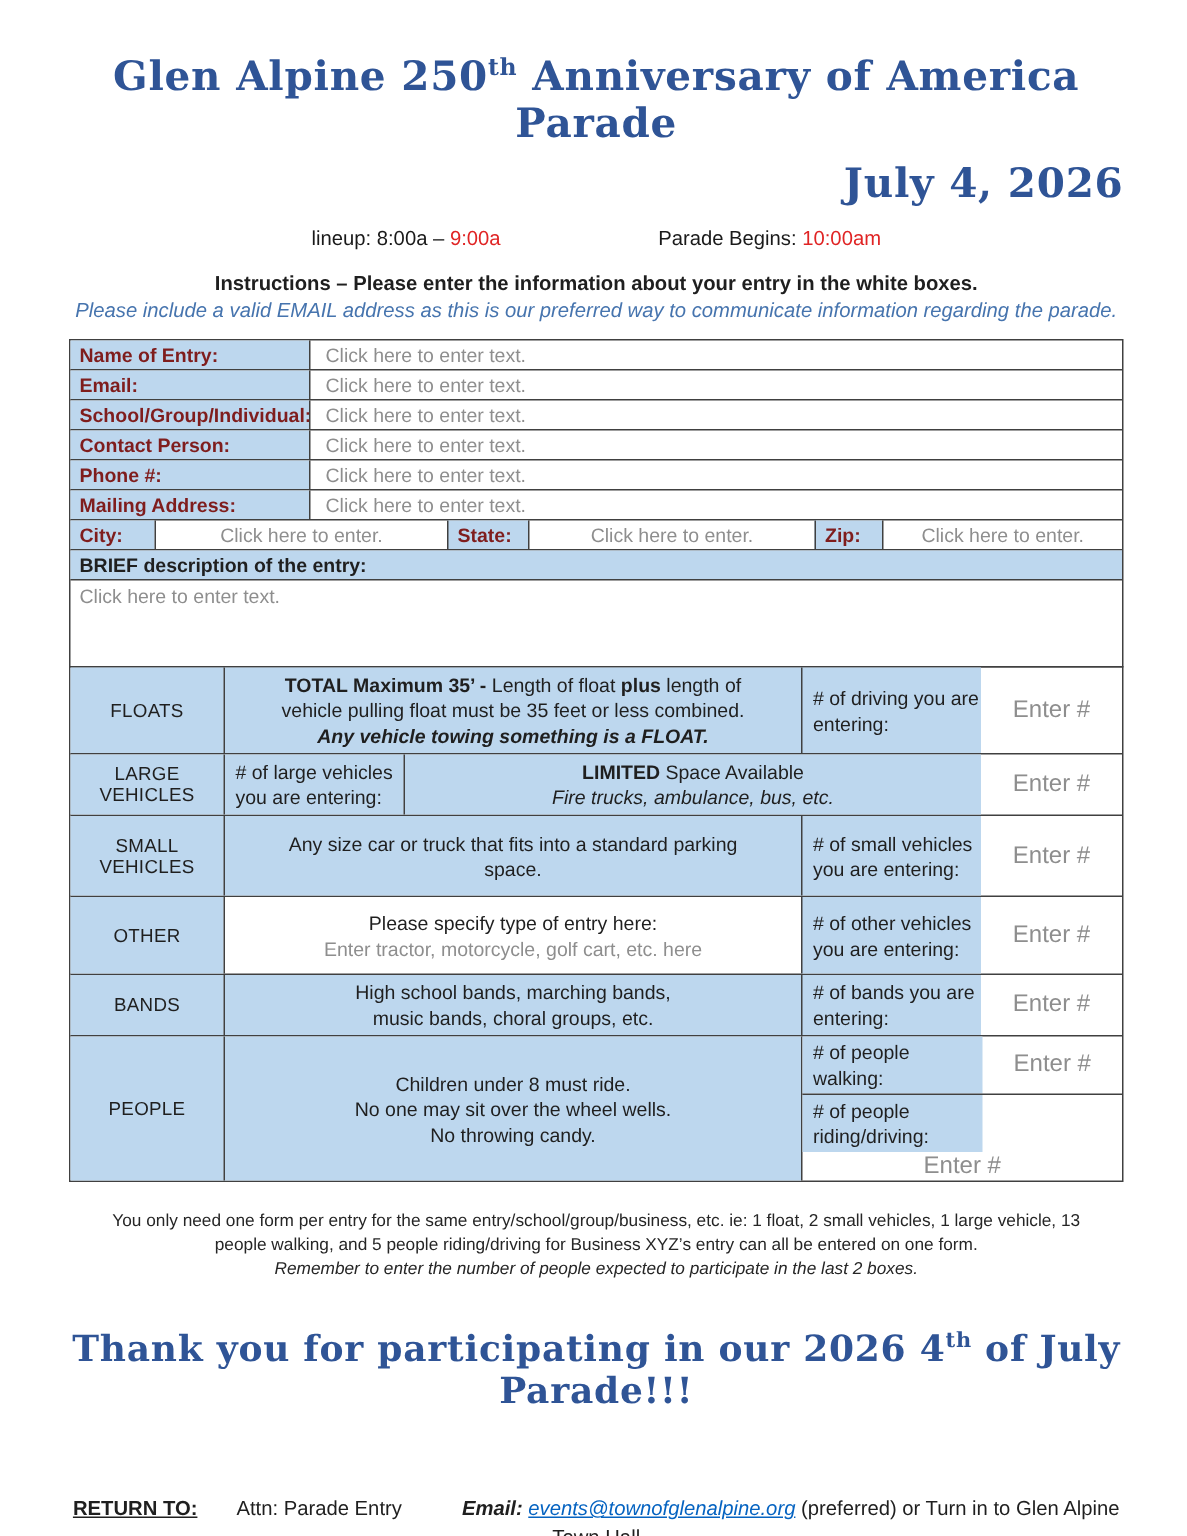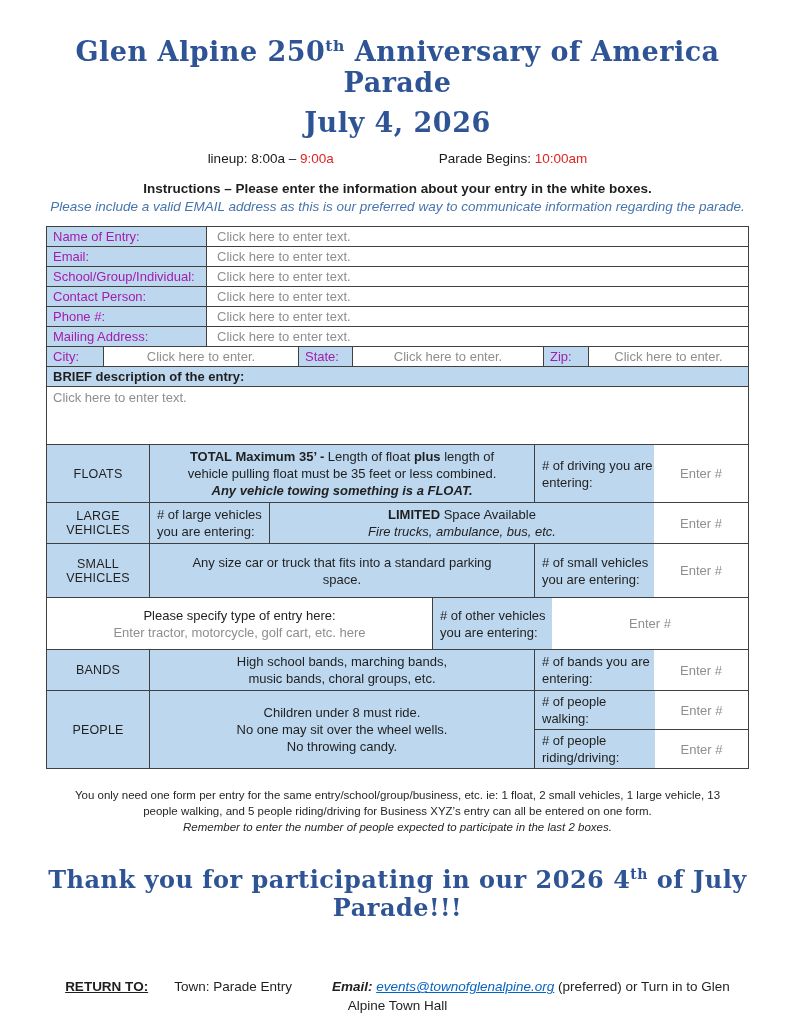--- a/index.html
+++ b/index.html
@@ -26,41 +26,41 @@
   .title{
     font-family:"DejaVu Serif",serif;
     font-weight:700;
     color:var(--title-blue);
     text-align:center;
     font-size:27px;
     letter-spacing:.5px;
     line-height:1.15;
   }
   .title .sup{font-size:58%;vertical-align:super;}
-  .date{margin-top:9px;font-size:27px;}
+  .date{margin-top:9px;font-size:27px;text-align:right;}
   .schedule{
     margin-top:13px;
     display:flex;justify-content:center;gap:105px;
     font-size:13.5px;color:#1a1a1a;
   }
   .red{color:var(--red);}
   .instructions{margin-top:15px;text-align:center;font-size:13.5px;font-weight:700;}
   .email-note{
     margin-top:3px;text-align:center;font-size:13.5px;
     font-style:italic;color:var(--note-blue);
   }
 
   
   .wrap{border:1px solid var(--border);}
   .frow{display:flex;}
   .frow + .frow{border-top:1px solid var(--border);}
   .fcell{min-height:19px;display:flex;align-items:center;font-size:13px;}
   .fcell + .fcell{border-left:1px solid var(--border);}
   .blue{background:var(--accent-fill);}
-  .labelcell{padding-left:6px;color:#a21caf;}
+  .labelcell{padding-left:6px;color:#7f1d1d;font-weight:bold;}
   .inputcell{padding-left:10px;color:var(--placeholder-gray);cursor:text;}
   .centered{justify-content:center;padding-left:0;}
 
   .form-wrap{margin-top:12px;}
   .contact-label{width:159px;}
   .contact-input{flex:1;}
 
   .city-label{width:56px;}
   .city-input{width:195px;}
   .state-label{width:54px;}
@@ -80,30 +80,30 @@
   .desc{
     width:385px;flex-direction:column;justify-content:center;
     text-align:center;padding:3px 24px;line-height:17px;font-size:13px;
   }
   .count{
     width:120px;align-items:center;padding:2px 0 2px 7px;
     line-height:17px;font-size:13px;
   }
   .enter{
     flex:1;justify-content:center;color:var(--placeholder-gray);
-    font-size:13px;border-left:none !important;cursor:text;
+    font-size:16px;border-left:none !important;cursor:text;
   }
   .r-floats{min-height:56px;}
   .r-large{min-height:34px;}
   .r-small{min-height:54px;}
   .r-other{min-height:52px;}
   .r-bands{min-height:36px;}
   .people-col{flex:1;display:flex;flex-direction:column;border-left:1px solid var(--border);}
   .people-sub{display:flex;flex:1;}
-  .people-sub + .people-sub{border-top:1px solid var(--border);}
+  .people-sub + .people-sub{border-top:1px solid var(--border);flex-direction:column;}
   .people-sub .count{border-left:none;}
   .bold{font-weight:700;}
   .italic{font-style:italic;}
   .bolditalic{font-weight:700;font-style:italic;}
   .ph{color:var(--placeholder-gray);}
 
   
   .note{
     margin:18px auto 0;max-width:660px;text-align:center;
     font-size:11.5px;line-height:16px;color:#262626;
@@ -198,20 +198,21 @@
     <div class="frow r-small">
       <div class="fcell blue cat">SMALL VEHICLES</div>
       <div class="fcell blue desc">
         <div>Any size car or truck that fits into a standard parking space.</div>
       </div>
       <div class="fcell blue count"># of small vehicles you are entering:</div>
       <div class="fcell enter">Enter #</div>
     </div>
 
     <div class="frow r-other">
+      <div class="fcell blue cat">OTHER</div>
       <div class="fcell desc">
         <div>Please specify type of entry here:</div>
         <div class="ph">Enter tractor, motorcycle, golf cart, etc. here</div>
       </div>
       <div class="fcell blue count"># of other vehicles you are entering:</div>
       <div class="fcell enter">Enter #</div>
     </div>
 
     <div class="frow r-bands">
       <div class="fcell blue cat">BANDS</div>
@@ -245,19 +246,19 @@
   </div>
 
   <p class="note">
     <span>You only need one form per entry for the same entry/school/group/business, etc. ie: 1 float, 2 small vehicles, 1 large vehicle, 13 people walking, and 5 people riding/driving for Business XYZ’s entry can all be entered on one form.</span>
     <span class="italic">Remember to enter the number of people expected to participate in the last 2 boxes.</span>
   </p>
 
   <h2 class="title thanks"><span>Thank you for participating in our 2026 4</span><span class="sup">th</span><span> of July Parade!!!</span></h2>
 
   <p class="footer">
-    <span class="return-label">RETURN TO:</span><span class="attn">Town: Parade Entry</span><span class="bolditalic">Email: </span><a class="email" href="#">events@townofglenalpine.org</a><span> (preferred) or Turn in to Glen Alpine Town Hall</span>
+    <span class="return-label">RETURN TO:</span><span class="attn">Attn: Parade Entry</span><span class="bolditalic">Email: </span><a class="email" href="#">events@townofglenalpine.org</a><span> (preferred) or Turn in to Glen Alpine Town Hall</span>
   </p>
   <p class="questions-line">
     <span class="bolditalic">Questions? </span><span class="italic">Email: </span><a class="email" href="#">events@townofglenalpine.org</a><span class="italic"> or Call Glen Alpine Town Hall</span>
   </p>
 
 </div>
 
 </body></html>

